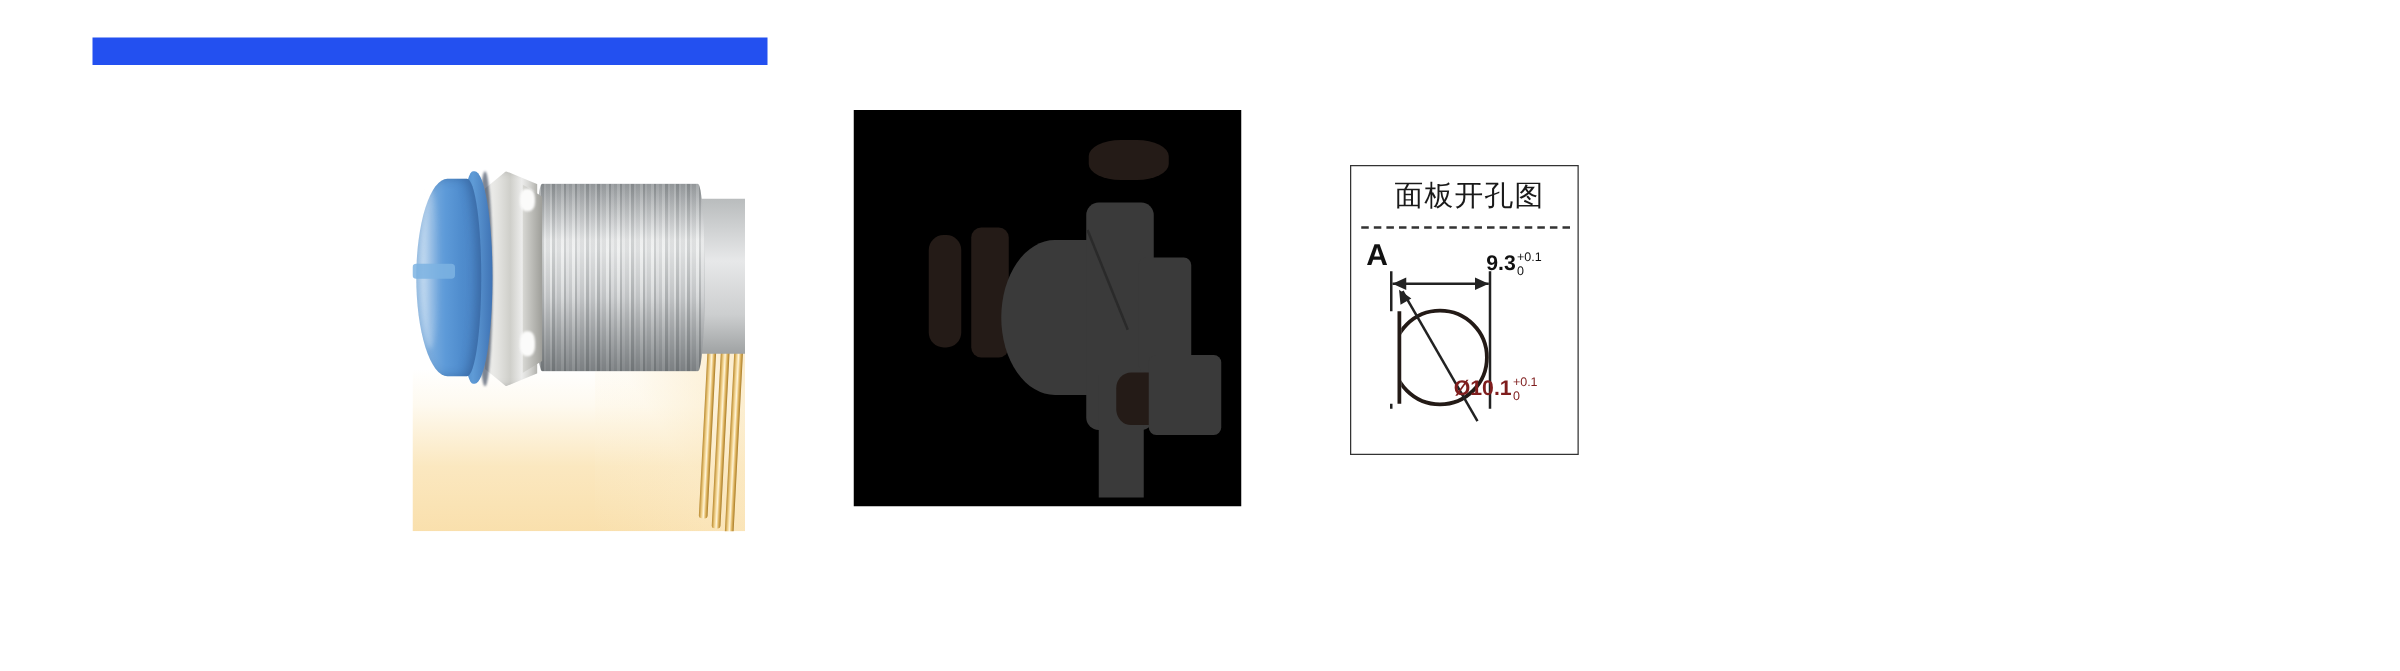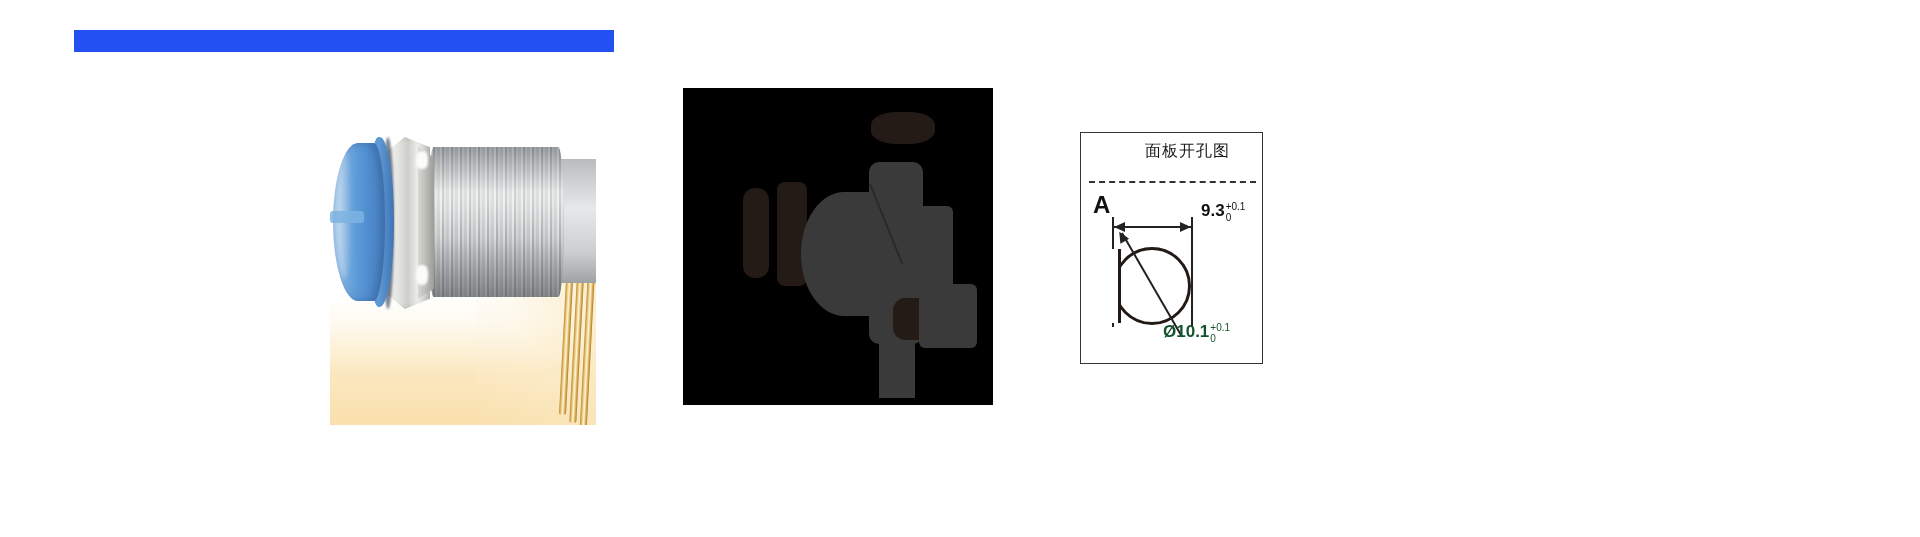--- a/index.html
+++ b/index.html
@@ -192,23 +192,23 @@
   
   .cutout{
     position:absolute;
     left:1080px;top:132px;
     width:183px;height:232px;
     border:1.5px solid #333;
     background:#fff;
     box-sizing:border-box;
   }
   .cutout-title{
-    position:absolute;left:16px;top:8px;width:100%;
+    position:absolute;left:4px;top:8px;width:100%;
     text-align:center;
-    font-size:16px;
+    font-size:23px;
     color:#1a1a1a;
     font-family:"DejaVu Sans","Liberation Sans",sans-serif;
     letter-spacing:1px;
   }
   .cutout-divider{
     position:absolute;left:8px;top:48px;width:167px;height:0;
     border-top:2px dashed #333;
   }
   .ref-letter{
     position:absolute;left:12px;top:58px;
@@ -244,41 +244,41 @@
     border-right:11px solid #222;
   }
   .arrow-r{
     position:absolute;left:99px;top:89px;
     width:0;height:0;
     border-top:5px solid transparent;border-bottom:5px solid transparent;
     border-left:11px solid #222;
   }
   
   .dim-w{
-    position:absolute;left:120px;top:68px;
+    position:absolute;left:108px;top:68px;
     white-space:nowrap;
     font-size:17px;font-weight:bold;color:#111;
   }
   
   .leader{
     position:absolute;left:40px;top:100px;
     width:1.8px;height:120px;background:#222;
     transform:rotate(-30deg);transform-origin:top center;
   }
   .leader-arrow{
     position:absolute;left:36px;top:98px;
     width:0;height:0;
     border-left:5px solid transparent;border-right:5px solid transparent;
     border-bottom:11px solid #222;
     transform:rotate(-30deg);
   }
   .dim-d{
-    position:absolute;left:82px;top:189px;
+    position:absolute;left:82px;top:168px;
     white-space:nowrap;
-    font-size:17px;font-weight:bold;color:#14532d;
+    font-size:17px;font-weight:bold;color:#7f1d1d;
   }
   .tol{
     display:inline-block;
     font-size:10px;font-weight:normal;
     line-height:1.05;
     vertical-align:top;
     margin-left:1px;
     position:relative;top:1px;
     text-align:left;
   }

